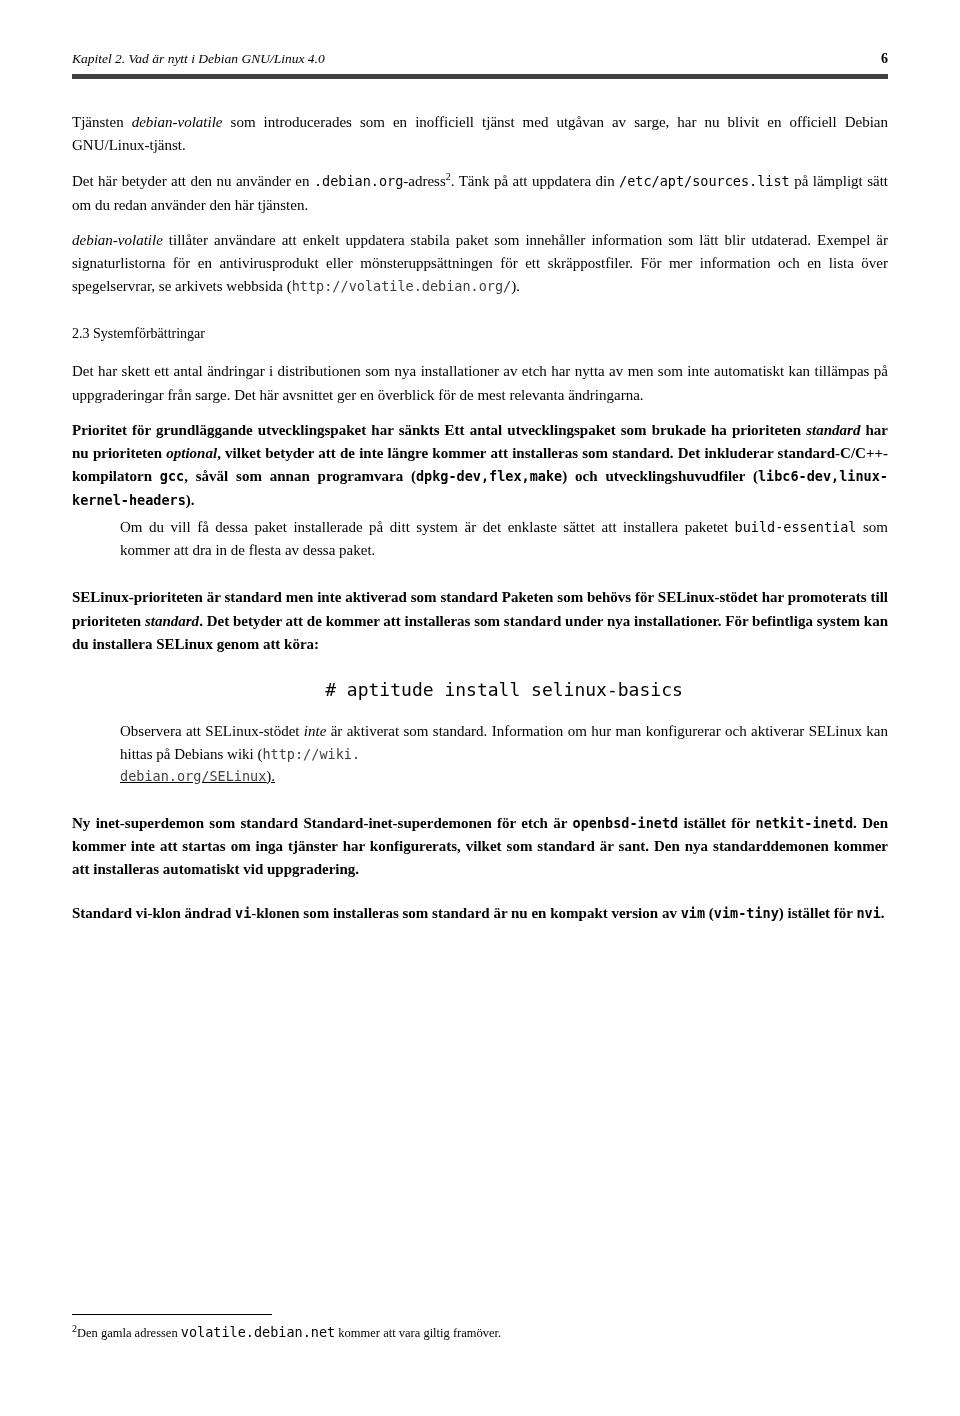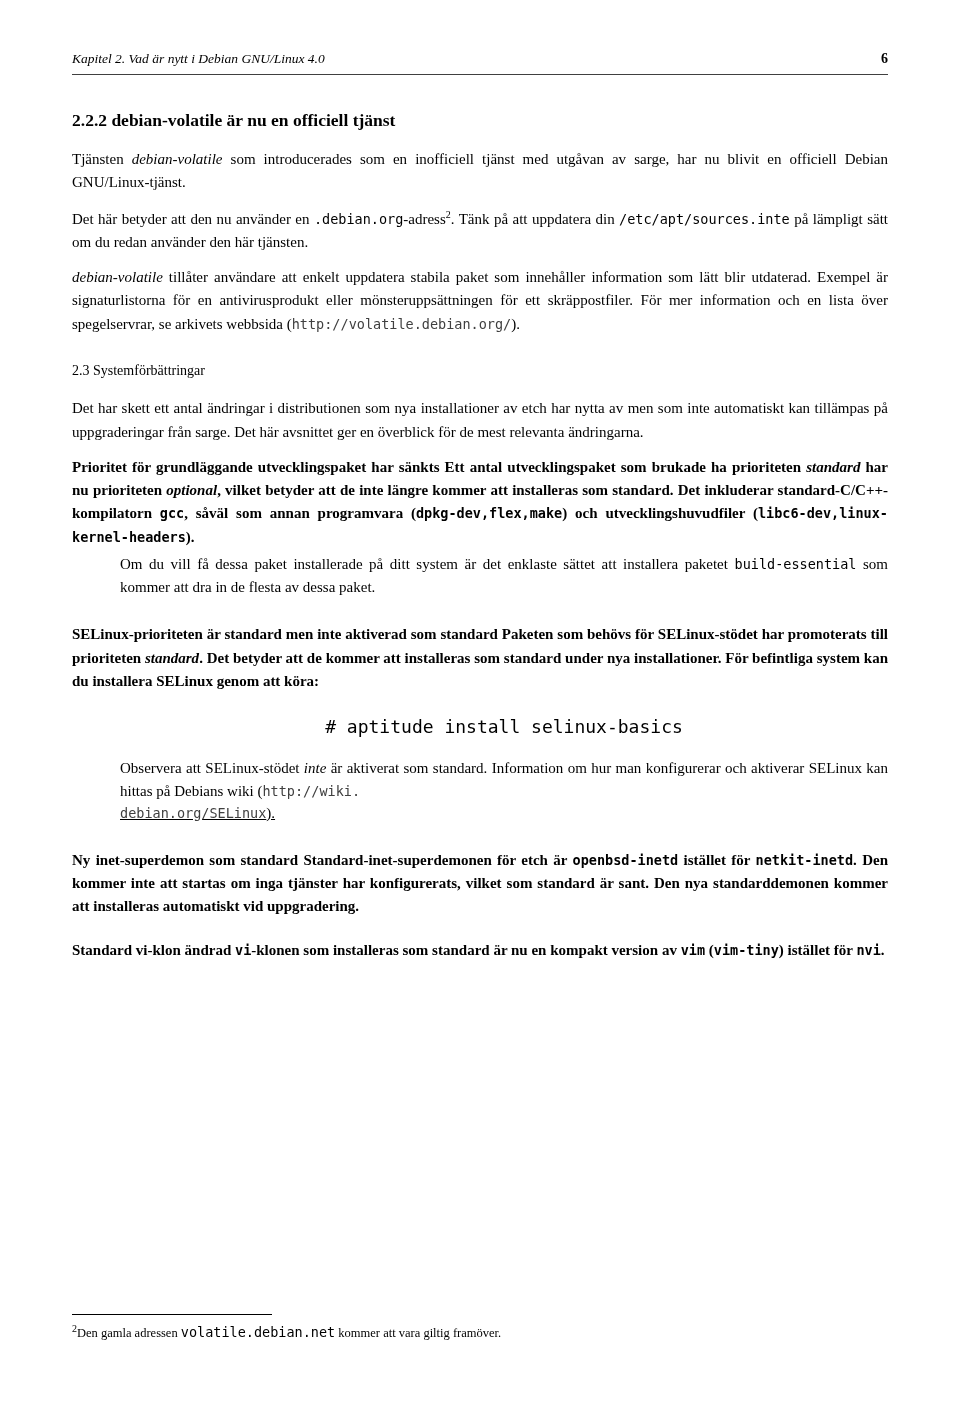--- a/index.html
+++ b/index.html
@@ -16,21 +16,21 @@
     .page {
       width: 960px;
       min-height: 1416px;
       padding: 48px 72px 80px 72px;
       position: relative;
     }
     .page-header {
       display: flex;
       justify-content: space-between;
       align-items: baseline;
-      border-bottom: 1px solid #404040;
+      border-bottom: 5px solid #404040;
       padding-bottom: 4px;
       margin-bottom: 32px;
       font-size: 13.5px;
     }
     .page-header-left {
       font-style: italic;
     }
     .page-header-right {
       font-weight: bold;
       font-size: 14px;
@@ -108,30 +108,29 @@
 <body>
 
 <div class="page">
 
   <div class="page-header">
     <span class="page-header-left italic">Kapitel 2. Vad är nytt i Debian GNU/Linux 4.0</span>
     <span class="page-header-right">6</span>
   </div>
 
   <div class="section">
-    <h2 class="sub-section-title">2.2.2 debian-volatile är nu en officiell tjänst</h2>
 
     <p>
       <span>Tjänsten </span>
       <span class="italic">debian-volatile</span>
       <span> som introducerades som en inofficiell tjänst med utgåvan av sarge, har nu blivit en officiell Debian GNU/Linux-tjänst.</span>
     </p>
 
     <p>
-      <span>Det här betyder att den nu använder en </span><span class="mono">.debian.org</span><span>-adress<sup>2</sup>. Tänk på att uppdatera din </span><span class="mono">/etc/apt/sources.inte</span><span> på lämpligt sätt om du redan använder den här tjänsten.</span>
+      <span>Det här betyder att den nu använder en </span><span class="mono">.debian.org</span><span>-adress<sup>2</sup>. Tänk på att uppdatera din </span><span class="mono">/etc/apt/sources.list</span><span> på lämpligt sätt om du redan använder den här tjänsten.</span>
     </p>
 
     <p>
       <span class="italic">debian-volatile</span><span> tillåter användare att enkelt uppdatera stabila paket som innehåller information som lätt blir utdaterad. Exempel är signaturlistorna för en antivirusprodukt eller mönsteruppsättningen för ett skräppostfiler. För mer information och en lista över spegelservrar, se arkivets webbsida (</span><span class="mono link">http://volatile.debian.org/</span><span>).</span>
     </p>
   </div>
 
   <div class="section">
     <h2 class="section-title">2.3 Systemförbättringar</h2>
 

